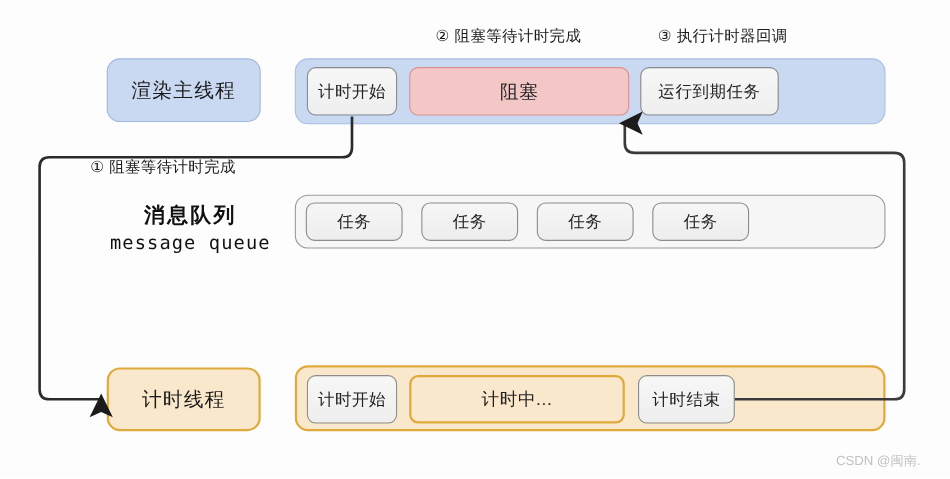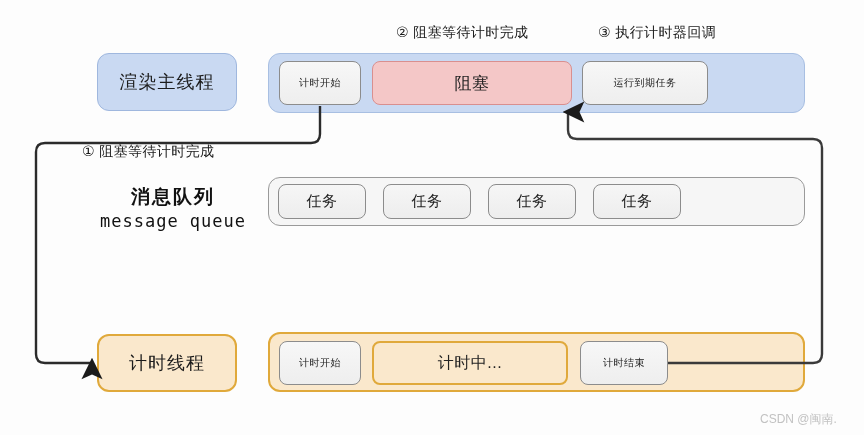--- a/index.html
+++ b/index.html
@@ -59,21 +59,21 @@
     border: 2px solid #e0a93b;
   }
 
   .chip {
     position: absolute;
     box-sizing: border-box;
     display: flex;
     align-items: center;
     justify-content: center;
     border-radius: 8px;
-    font-size: 10px;
+    font-size: 15px;
     color: #222;
     letter-spacing: .5px;
   }
   .chip-gray {
     background: linear-gradient(#f7f7f7, #eeeeee);
     border: 1px solid #8c8c8c;
   }
   .chip-pink {
     background: #f4c7c7;
     border: 1px solid #d98f8f;

